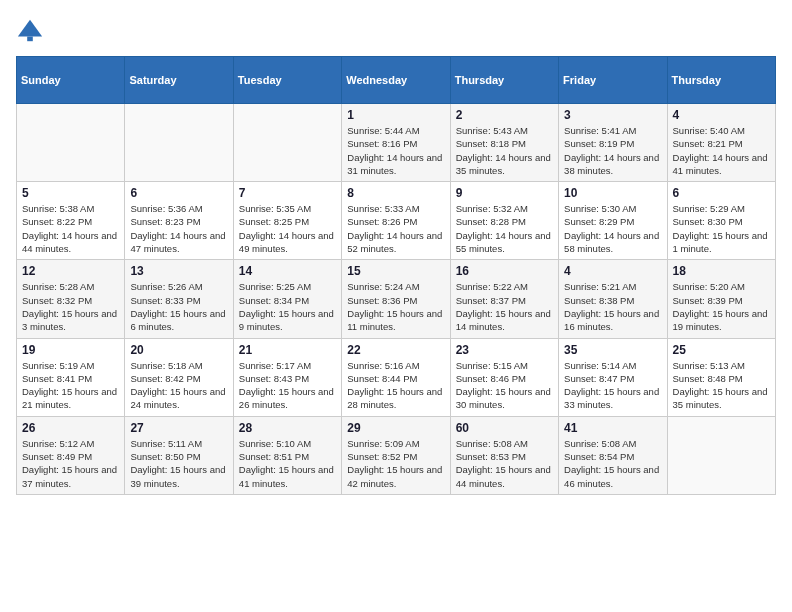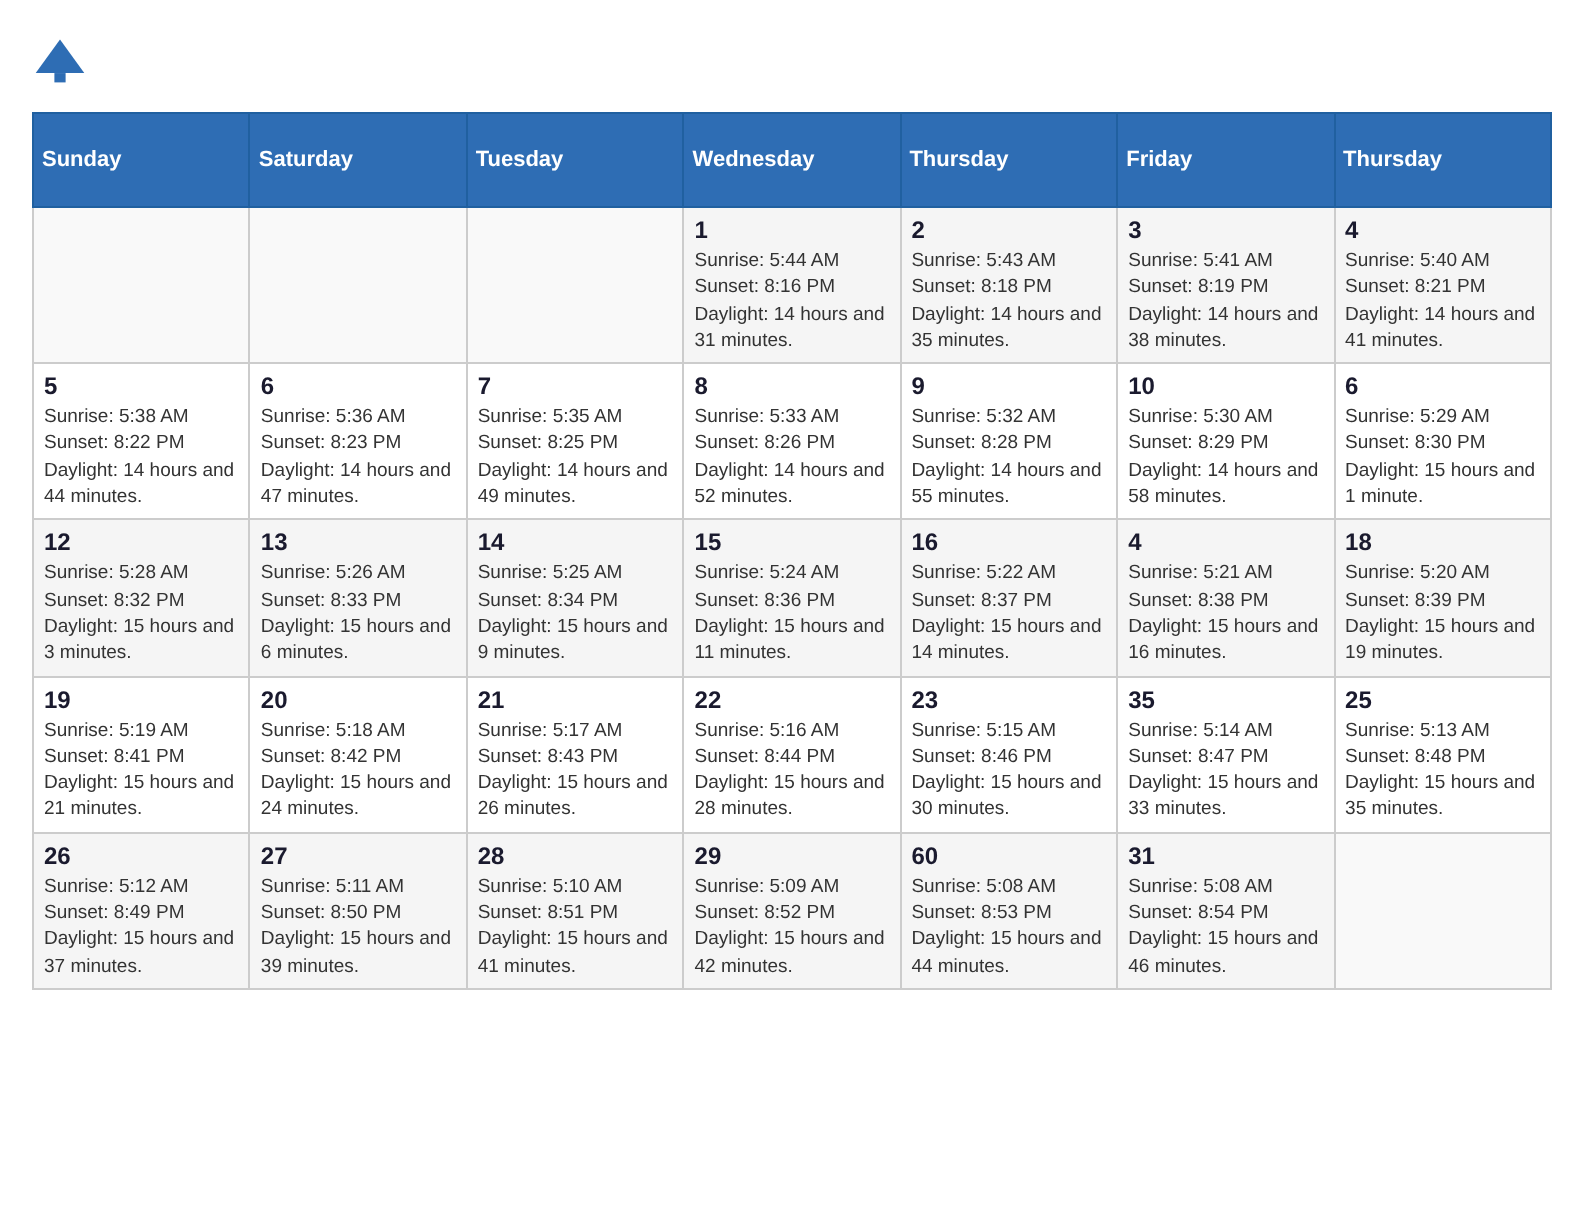--- a/index.html
+++ b/index.html
@@ -257,19 +257,19 @@
         </td>
         <td>
           <span class="day-number">29</span>
           <div class="day-info">Sunrise: 5:09 AM<br>Sunset: 8:52 PM<br>Daylight: 15 hours and 42 minutes.</div>
         </td>
         <td>
           <span class="day-number">60</span>
           <div class="day-info">Sunrise: 5:08 AM<br>Sunset: 8:53 PM<br>Daylight: 15 hours and 44 minutes.</div>
         </td>
         <td>
-          <span class="day-number">31</span>
+          <span class="day-number">41</span>
           <div class="day-info">Sunrise: 5:08 AM<br>Sunset: 8:54 PM<br>Daylight: 15 hours and 46 minutes.</div>
         </td>
         <td class="empty-cell"></td>
       </tr>
     </tbody>
 </table>
 
 </body></html>

